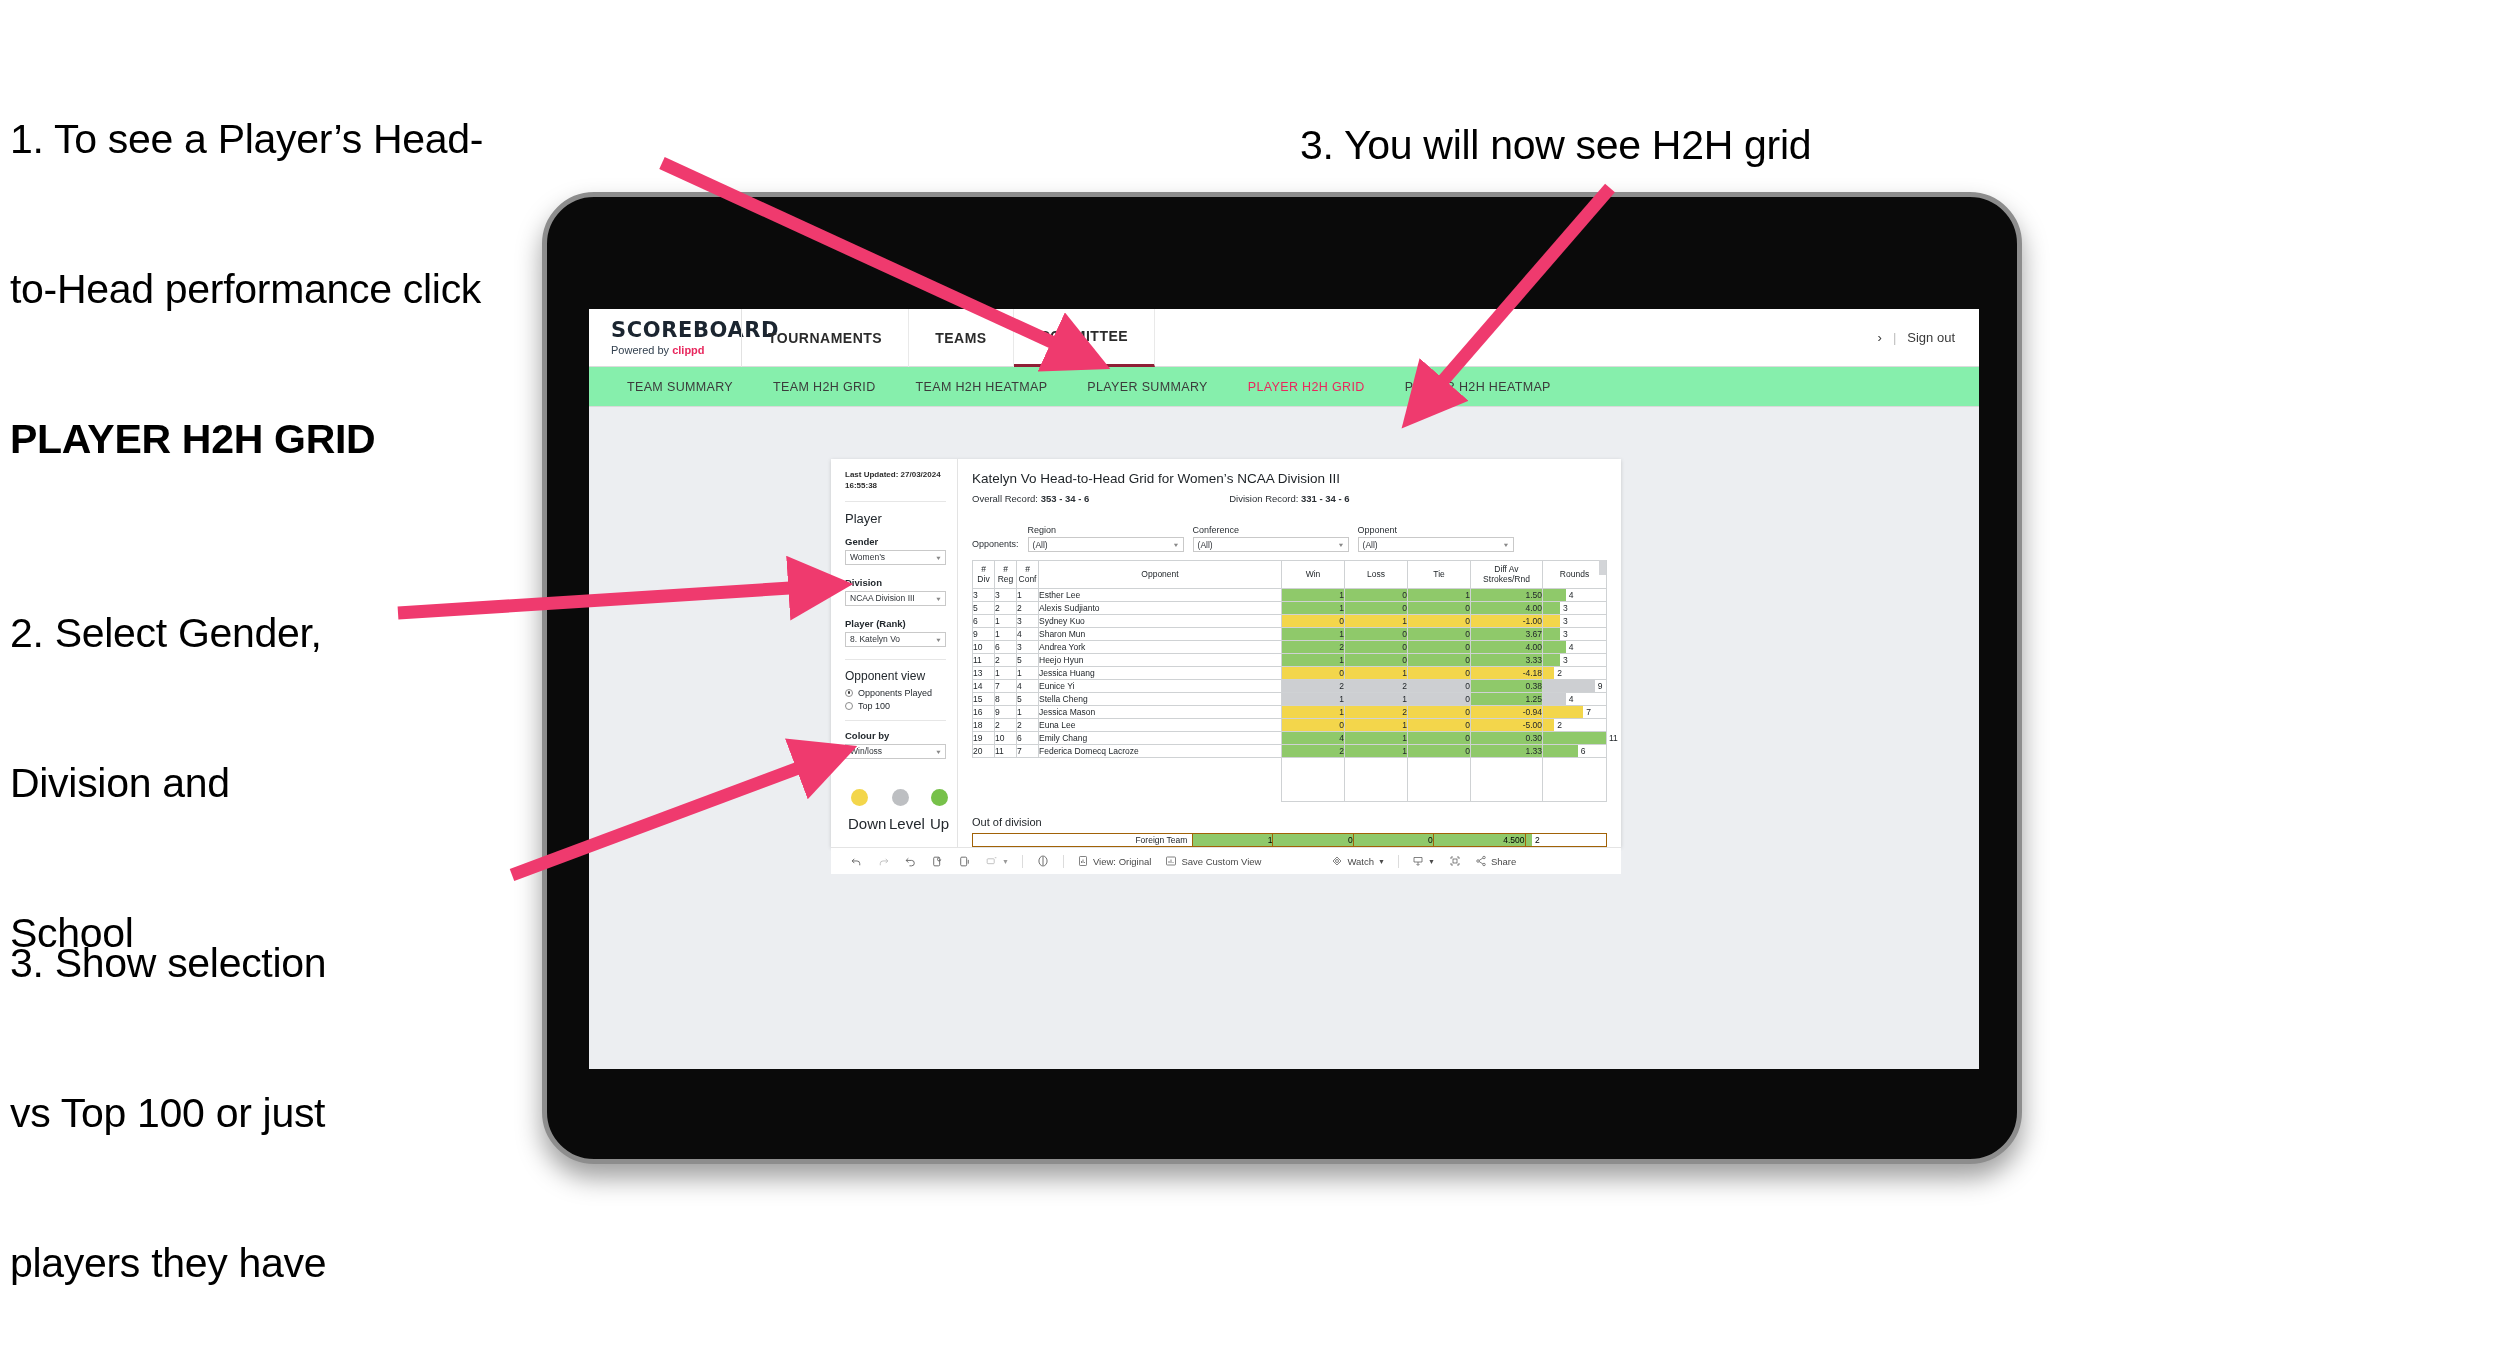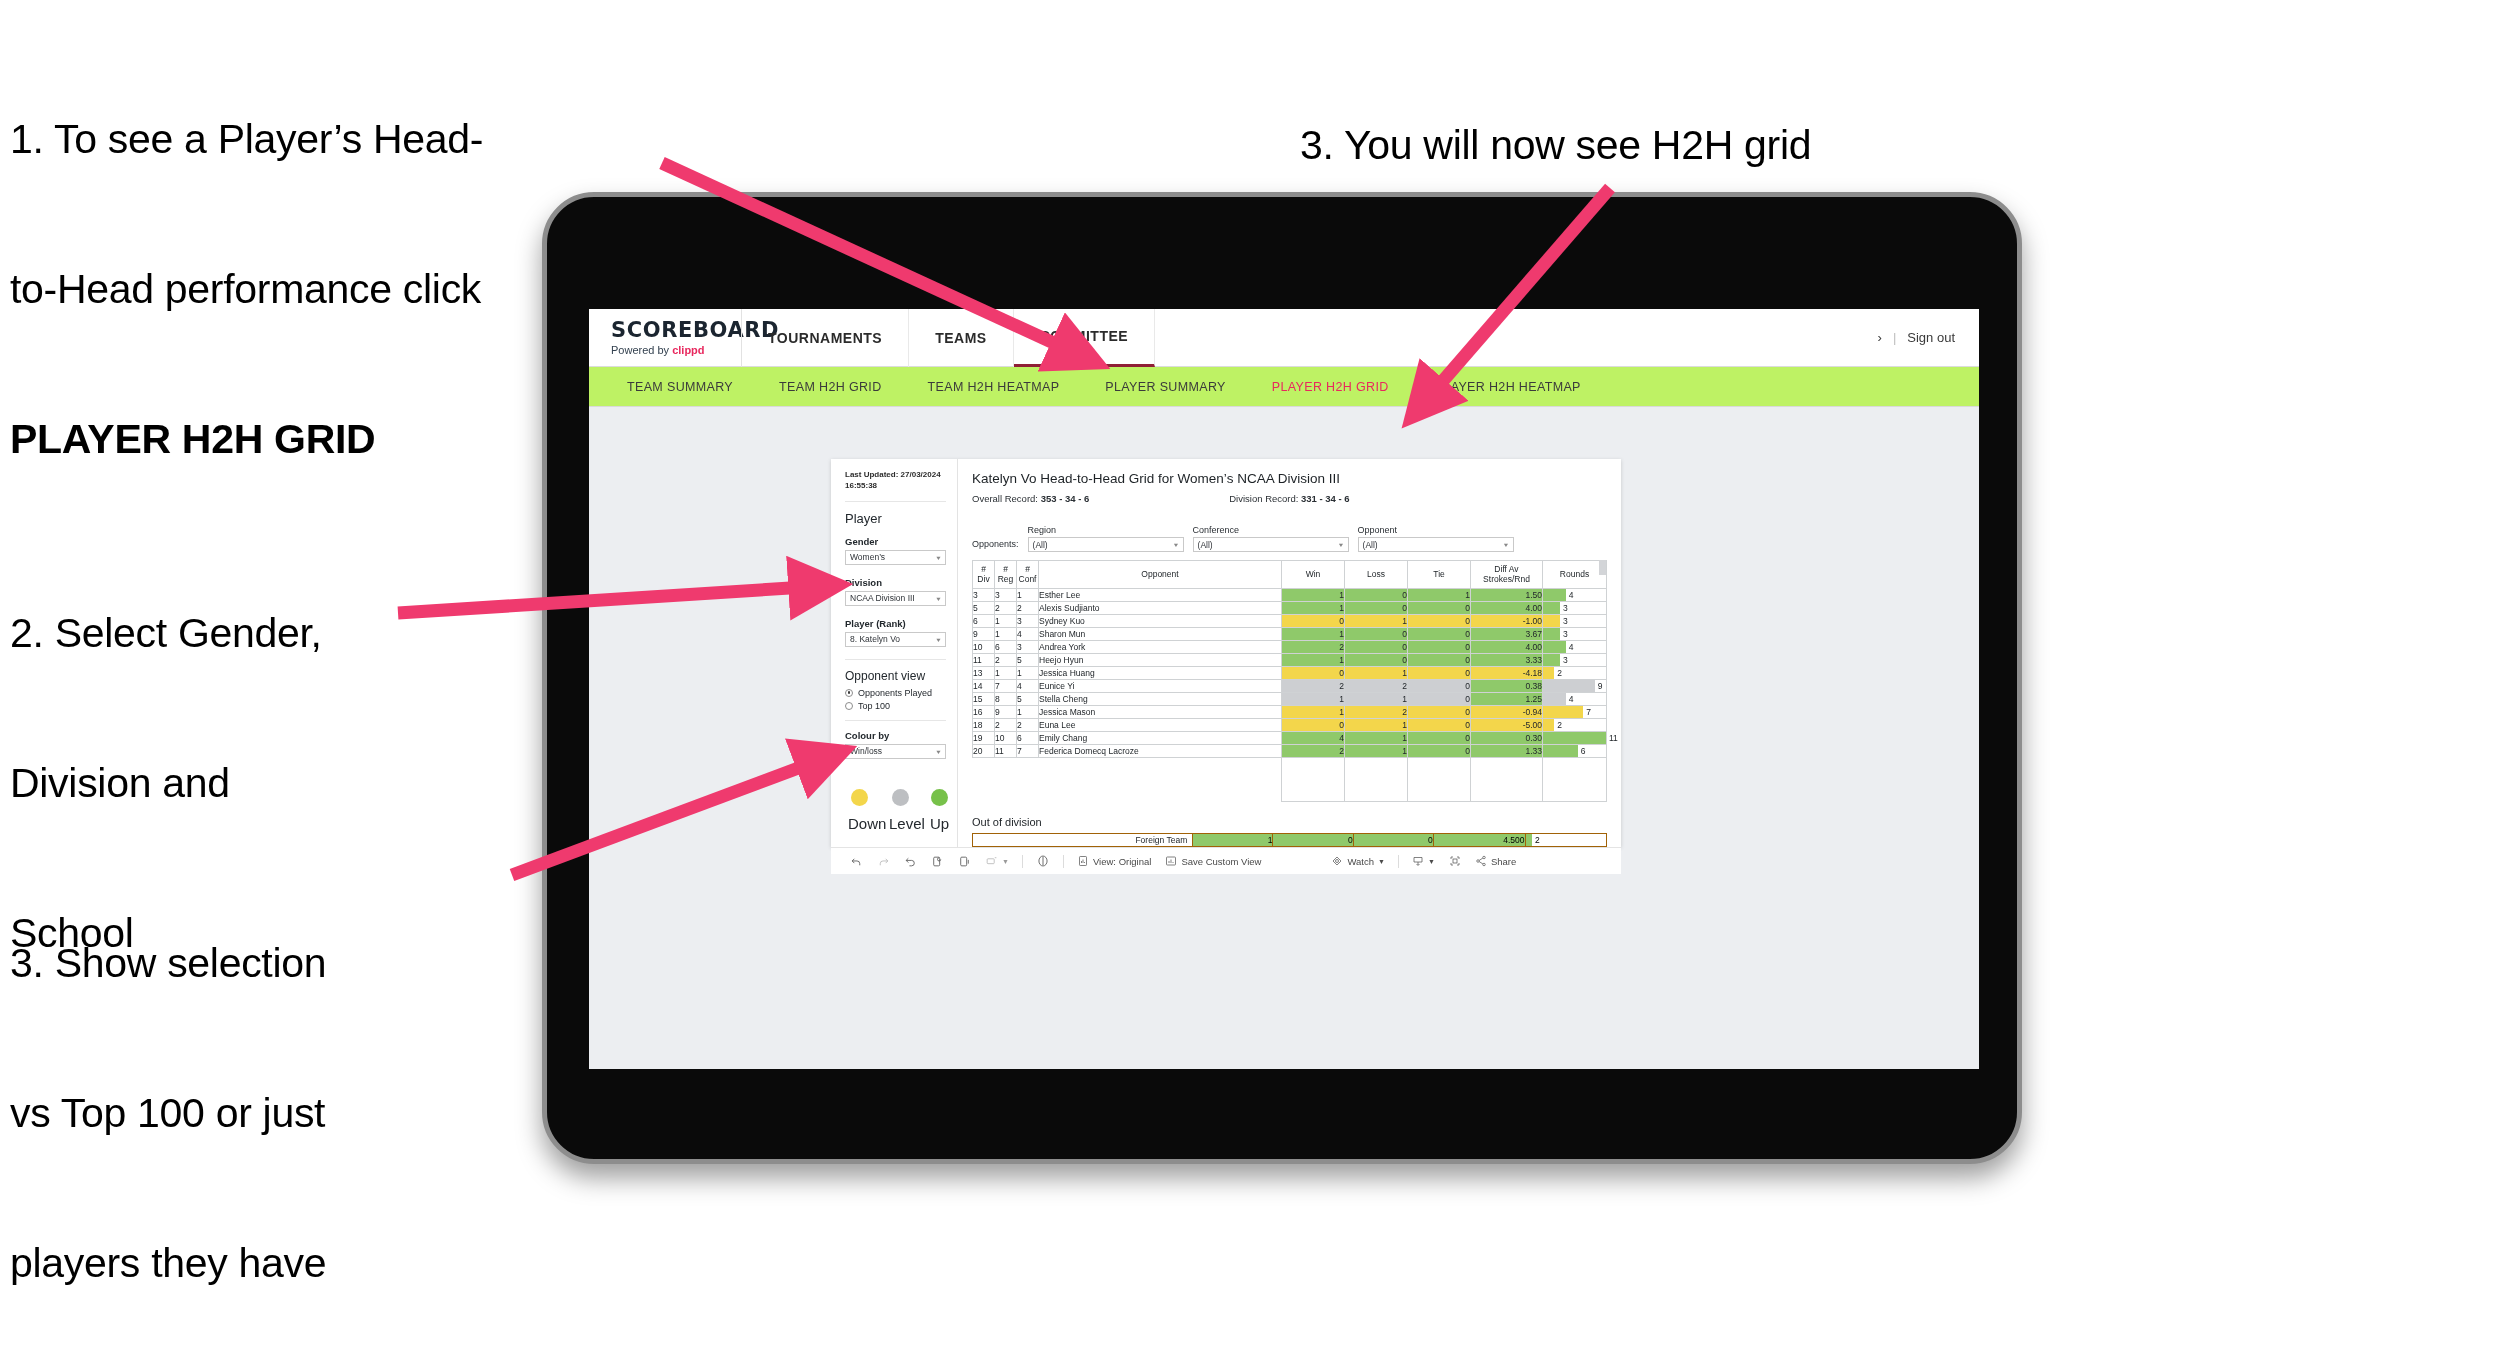--- a/index.html
+++ b/index.html
@@ -66,22 +66,22 @@
   }
   .hdr-item.active { border-bottom:3px solid #8f1f36; }
   .hdr-right {
     margin-left:auto; display:flex; align-items:center; gap:11px;
     padding-right:24px; font-size:13px; color:#3a3a3a;
   }
   .hdr-right .bar { color:#bdbdbd; }
 
   
   .subnav {
-    height:40px; background:#bef264; display:flex; align-items:center;
-    border-bottom:1px solid #d9d9d9; padding-left:18px; gap:6px;
+    height:40px; background:#86efac; display:flex; align-items:center;
+    border-bottom:1px solid #d9d9d9; padding-left:18px; gap:0;
   }
   .subnav-item {
     font-size:12.5px; letter-spacing:.35px; color:#3b3b3b;
     padding:0 20px; height:40px; display:flex; align-items:center;
   }
   .subnav-item.active { color:#e8285e; }
 
   
   .canvas { position:relative; height:662px; background:#eceef1; }
   .sheet {

